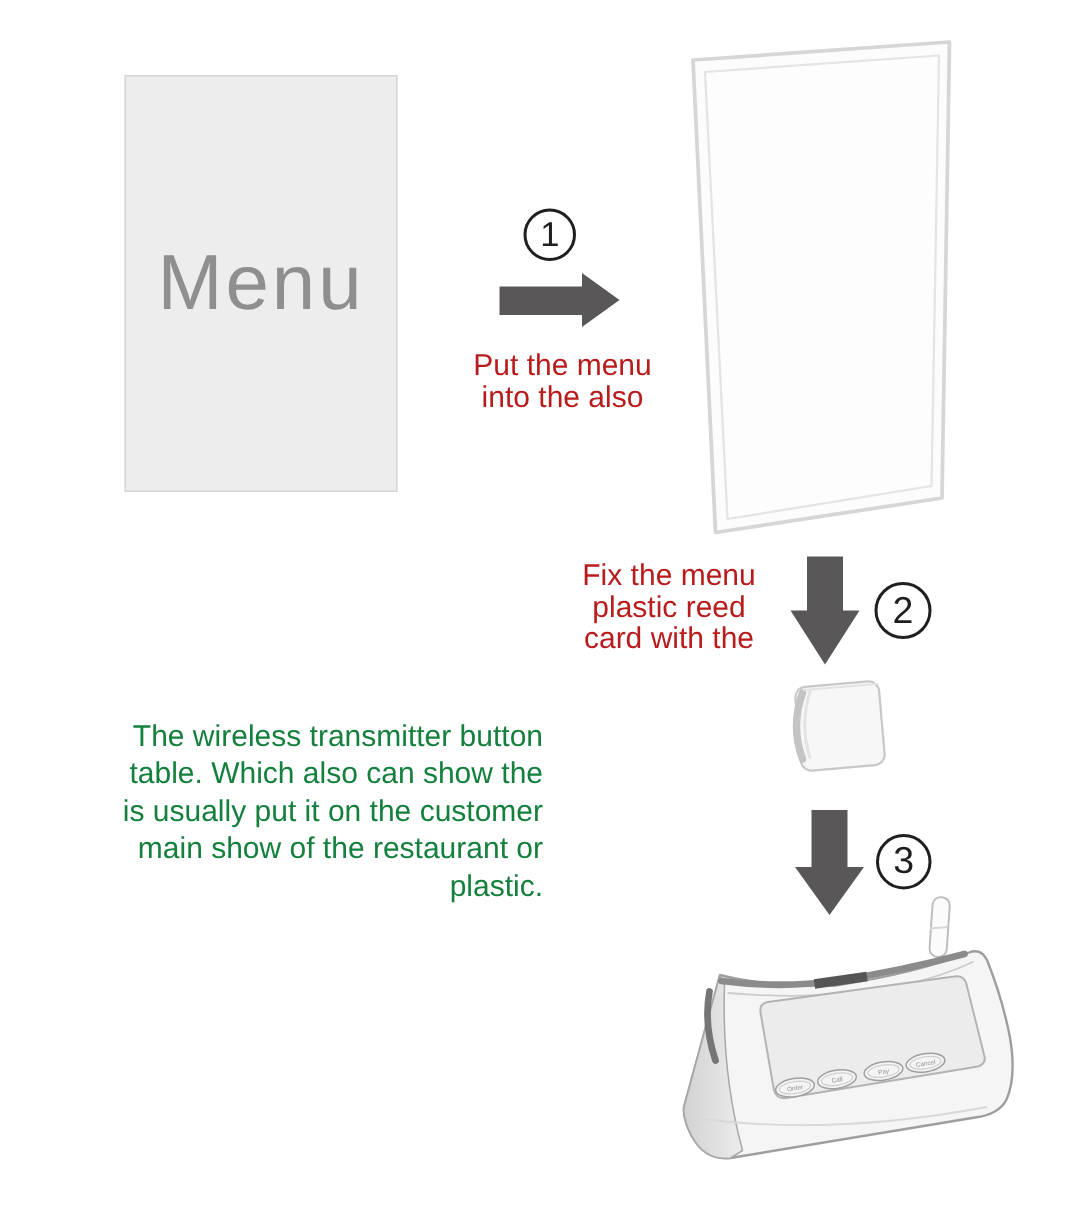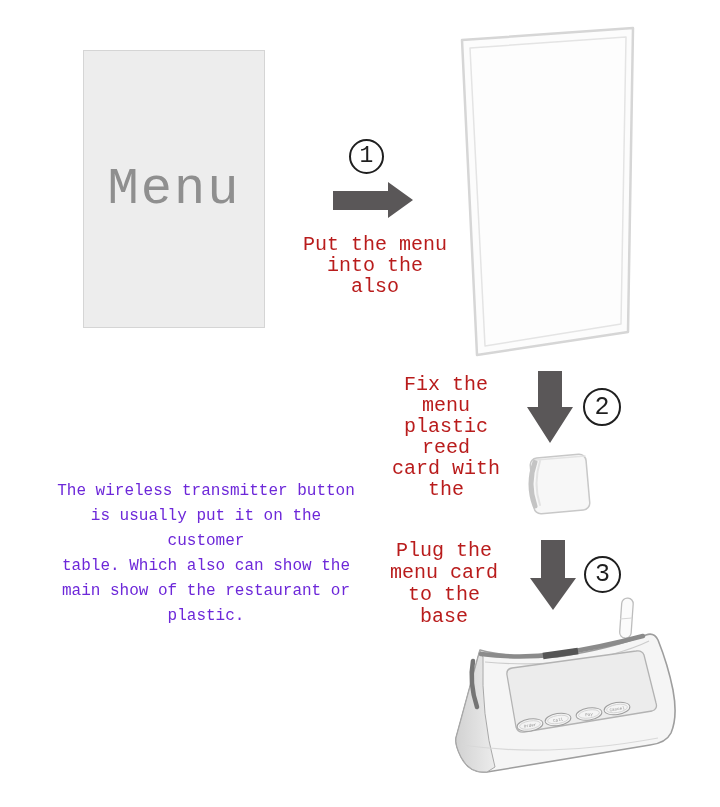--- a/index.html
+++ b/index.html
@@ -1,18 +1,18 @@
 <!DOCTYPE html>
 <html><head>
 <meta charset="utf-8">
 <style>
   html,body { margin:0; padding:0; background:#ffffff; }
   #canvas {
     position:relative; width:720px; height:807px; background:#ffffff;
-    font-family:Liberation Mono, monospace; overflow:hidden;
+    font-family:Liberation Sans, sans-serif; overflow:hidden;
   }
   .abs { position:absolute; }
 
   
   .menu-card {
     position:absolute; left:83px; top:50px; width:180px; height:276px;
     background:#ededed; border:1px solid #d5d5d5;
     display:flex; align-items:center; justify-content:center;
   }
   .menu-label { font-size:52px; color:#8f8f8f; letter-spacing:2px; }
@@ -33,21 +33,21 @@
     position:absolute; color:#b91c1c; font-size:20px; line-height:21px;
     text-align:center;
   }
   #caption-1 { left:300px; top:234px; width:150px; }
   #caption-2 { left:379px; top:374px; width:134px; }
   #caption-3 { left:384px; top:540px; width:120px; line-height:22px; }
 
   
   .note {
     position:absolute; left:50px; top:479px; width:312px;
-    color:#6d28d9; font-size:16px; line-height:25px; text-align:center;
+    color:#15803d; font-size:20px; line-height:25px; text-align:right;
   }
 
   svg { display:block; }
 </style>
 </head>
 <body>
 
 <div id="canvas">
 
   <div class="menu-card">
@@ -88,31 +88,26 @@
 
   <svg class="abs" style="left:522px; top:446px;" width="90" height="75" viewBox="0 0 90 75">
     <rect x="10" y="10" width="56" height="56" rx="7" transform="rotate(-5 38 38)" fill="#f7f7f7" stroke="#c8c8c8" stroke-width="1.5"></rect>
     <path d="M 13 16 Q 5 38 13 60" fill="none" stroke="#c4c4c4" stroke-width="5" stroke-linecap="round"></path>
     <path d="M 18 15 Q 11 38 18 59" fill="none" stroke="#e3e3e3" stroke-width="2" stroke-linecap="round"></path>
     <path d="M 14 14 L 63 10" fill="none" stroke="#e3e3e3" stroke-width="1.5" stroke-linecap="round"></path>
   </svg>
 
   <div class="note">
     <div>The wireless transmitter button</div>
+    <div>table. Which also can show the</div>
     <div>is usually put it on the customer</div>
-    <div>table. Which also can show the</div>
     <div>main show of the restaurant or</div>
     <div>plastic.</div>
   </div>
 
-  <div class="caption" id="caption-3">
-    <div>Plug the</div>
-    <div>menu card</div>
-    <div>to the base</div>
-  </div>
 
   <svg class="abs" style="left:529px; top:538px;" width="50" height="76" viewBox="0 0 50 76">
     <polygon points="12,2 36,2 36,40 47,40 24,72 1,40 12,40" fill="#5a5758"></polygon>
   </svg>
 
   <div class="badge" id="badge-3">
     <span>3</span>
   </div>
 
   <svg class="abs" style="left:450px; top:595px;" width="265" height="205" viewBox="0 0 265 205">

